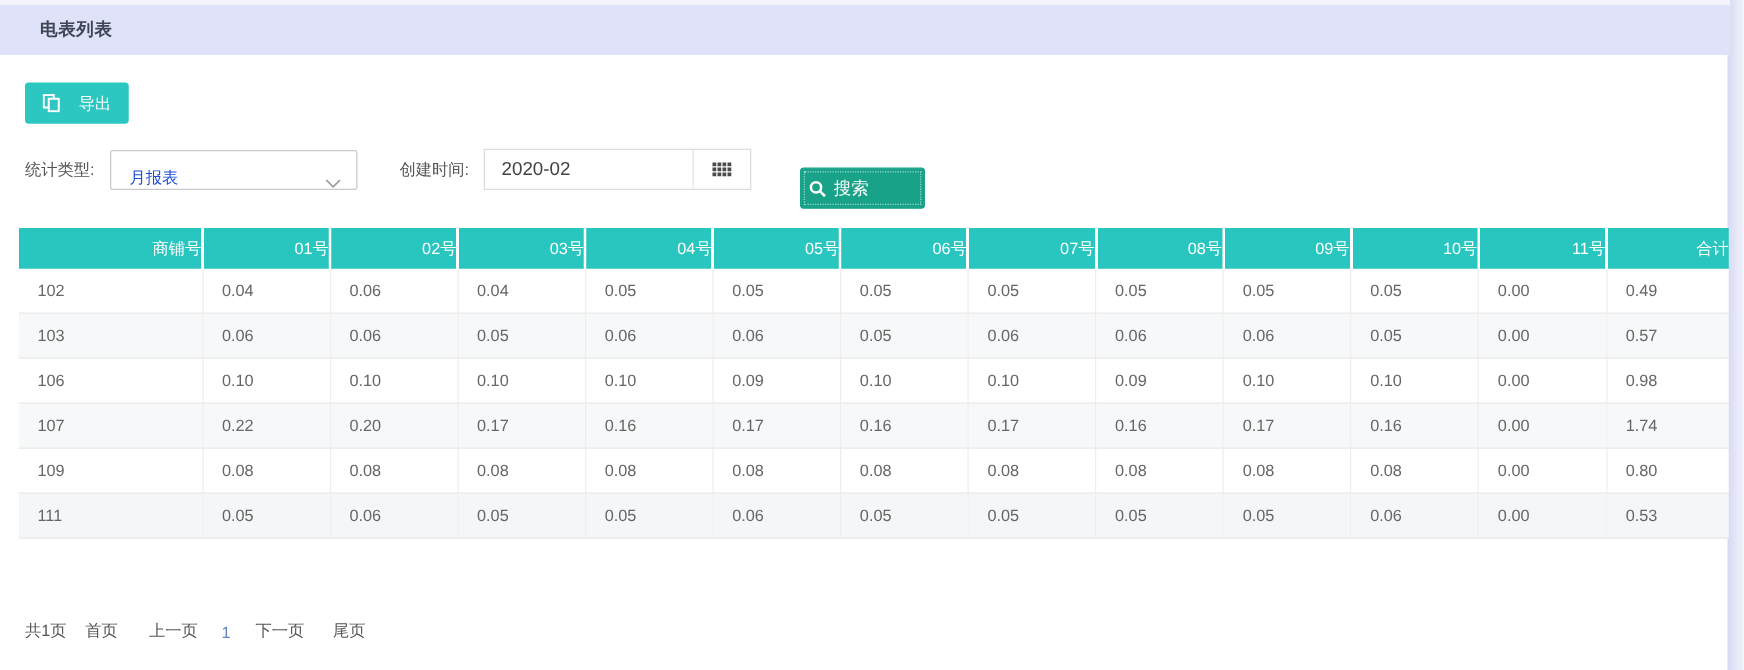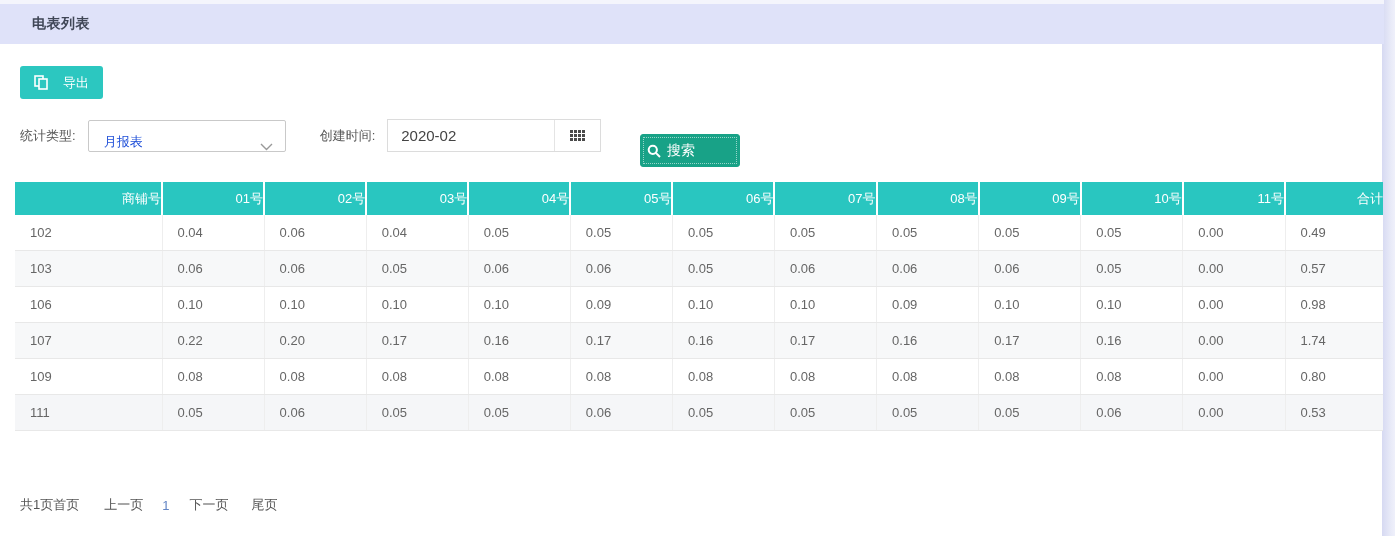--- a/index.html
+++ b/index.html
@@ -80,21 +80,21 @@
   tbody td:last-child { border-right:none; }
   tbody tr:nth-child(even) td { background:#f7f8f9; }
   tbody tr:last-child td { background:#f5f6f8; }
 
   .pagination {
     position:absolute; left:20px; top:494px; height:22px;
     display:flex; align-items:center; font-size:13px; color:#555;
   }
   .pagination span { cursor:default; }
   .pagination .pg-link { cursor:pointer; }
-  .pg-total { }
+  .pg-total { margin-right:15px; }
   .pg-first { margin-right:25px; }
   .pg-prev  { margin-right:19px; }
   .pg-current { color:#6285c5; margin-right:20px; }
   .pg-next  { margin-right:23px; }
 </style>
 </head>
 <body>
 
 <div class="right-strip"></div>
 <div class="top-strip"></div>

